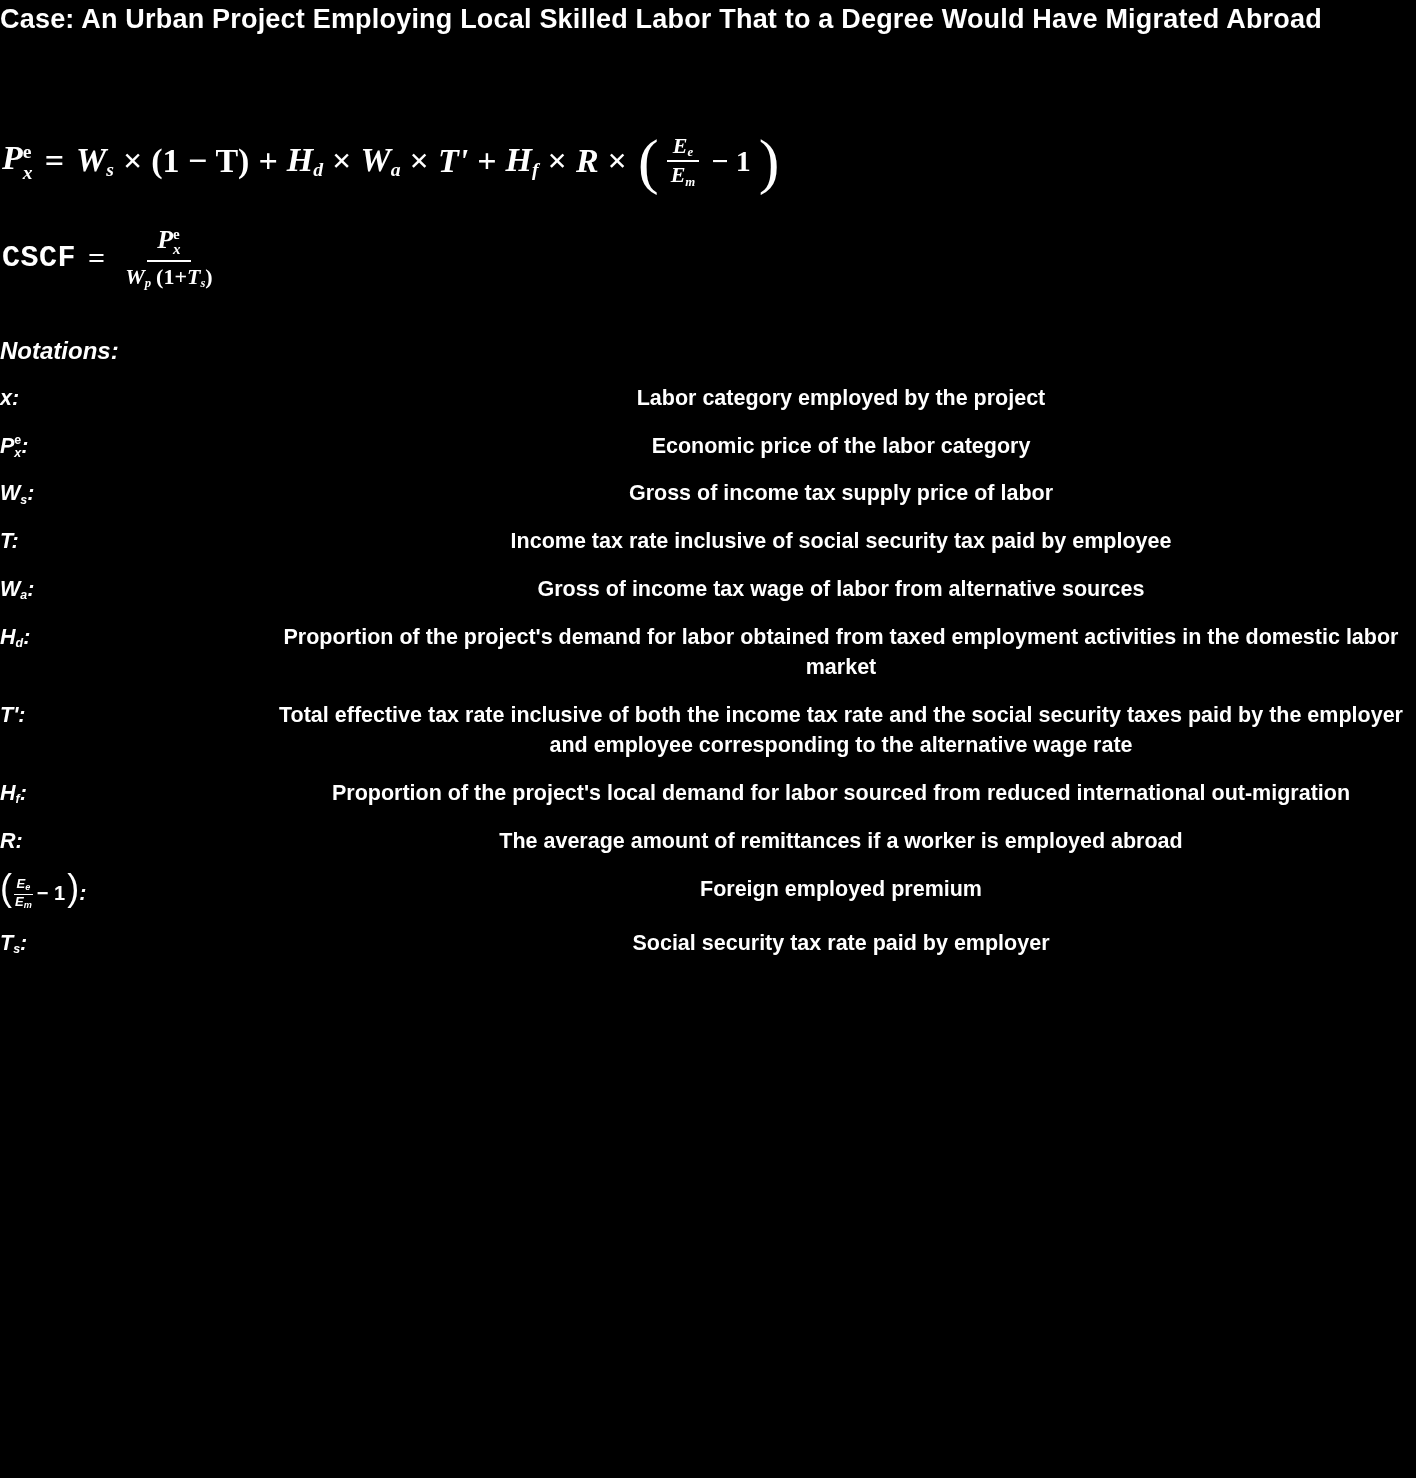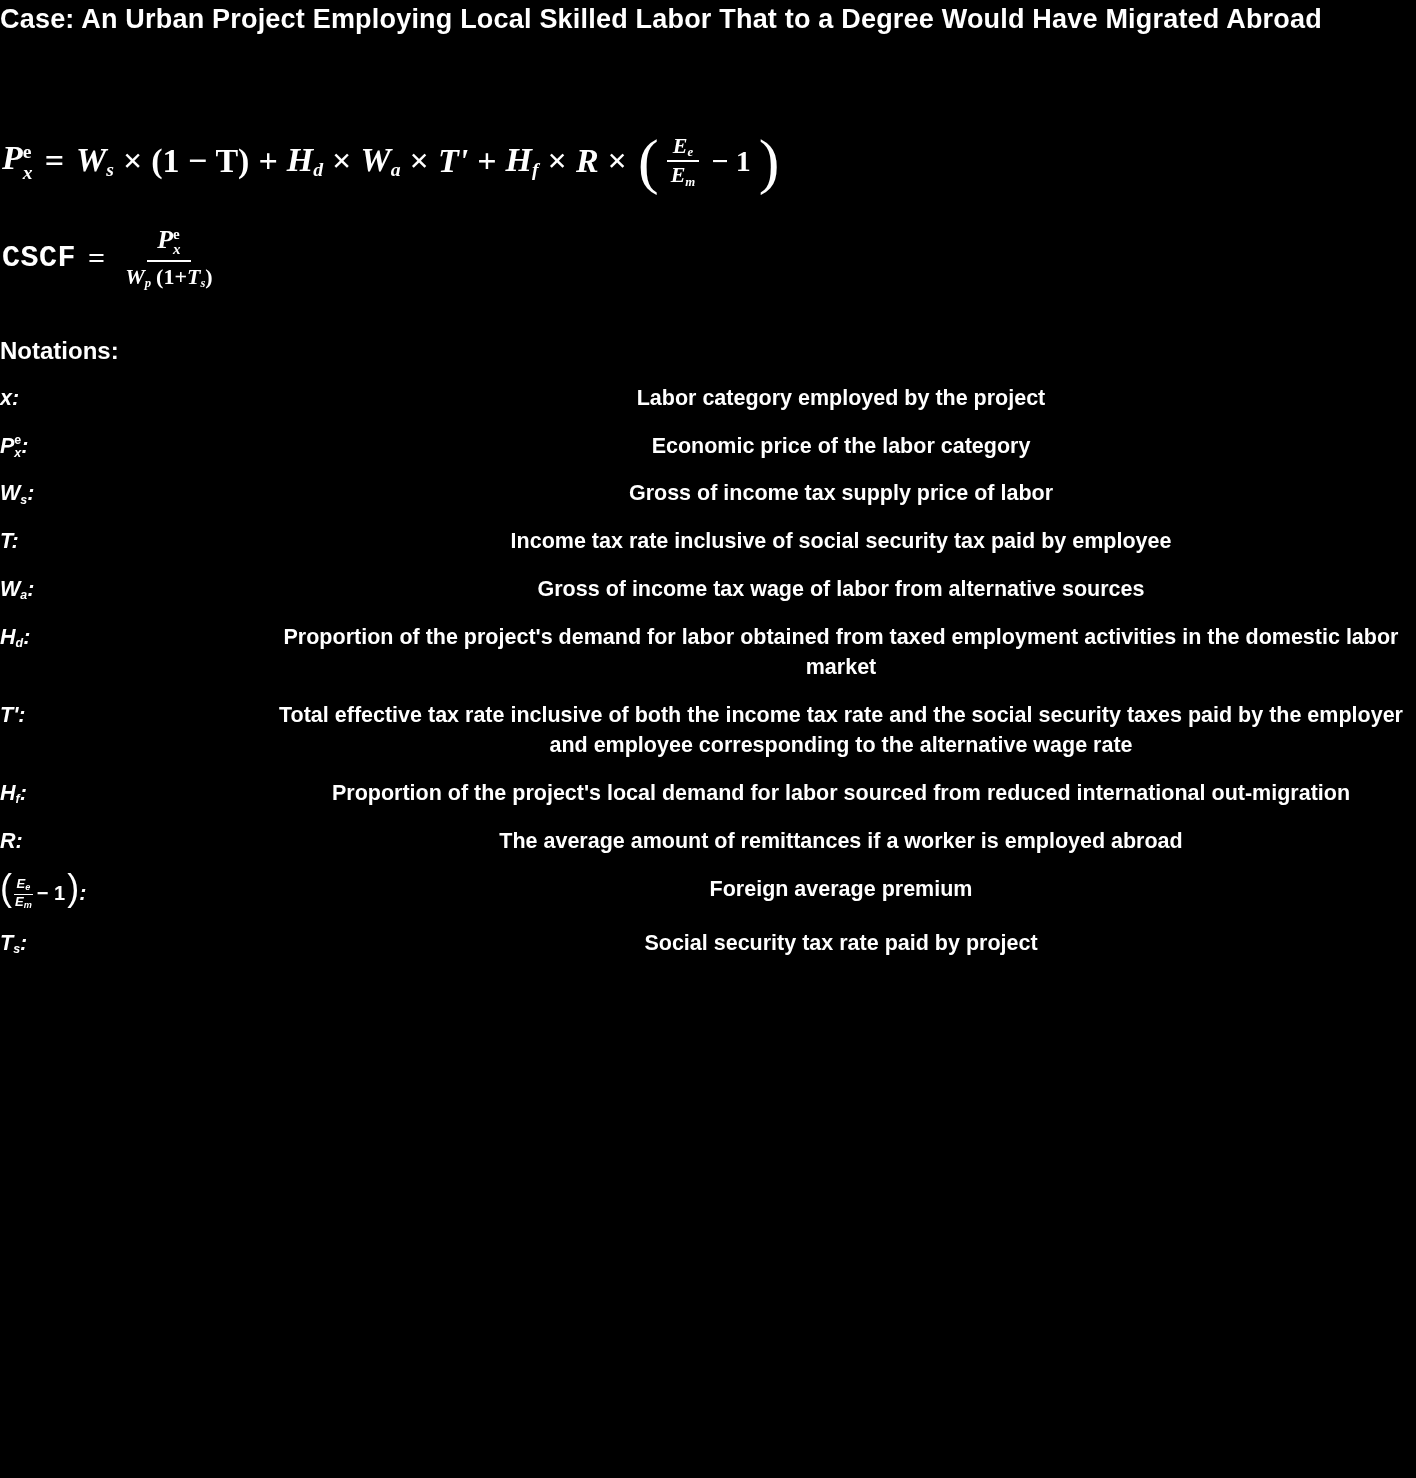--- a/index.html
+++ b/index.html
@@ -122,20 +122,21 @@
   }
   .bigfrac .den {
     padding: 2px 10px 0 10px;
     font-size: 22px;
   }
   .notations-head {
     margin-top: 46px;
     font-family: "Liberation Sans", sans-serif;
     font-weight: bold;
     font-size: 24px;
+    font-style: italic;
   }
   table.notations {
     margin-top: 18px;
     border-collapse: collapse;
     width: 1410px;
     table-layout: fixed;
   }
   table.notations td {
     vertical-align: top;
     padding: 0 0 17px 0;
@@ -273,22 +274,22 @@
         <td class="sym"><span>R</span><span>:</span></td>
         <td class="desc">The average amount of remittances if a worker is employed abroad</td>
       </tr>
       <tr>
         <td class="sym">
           <span class="paren-med">(</span><span class="inline-frac">
               <span class="num"><span>E</span><span style="font-size:0.7em;vertical-align:-0.25em;">e</span></span>
               <span class="den"><span>E</span><span style="font-size:0.7em;vertical-align:-0.25em;">m</span></span>
             </span><span class="small-num" style="font-size:20px;margin:0 2px;">− 1</span><span class="paren-med">)</span><span>:</span>
         </td>
-        <td class="desc">Foreign average premium</td>
+        <td class="desc">Foreign employed premium</td>
       </tr>
       <tr>
         <td class="sym"><span>T</span><span class="sub">s</span><span>:</span></td>
-        <td class="desc">Social security tax rate paid by project</td>
+        <td class="desc">Social security tax rate paid by employer</td>
       </tr>
     </tbody>
   </table>
 
 </div>
 
 </body></html>

